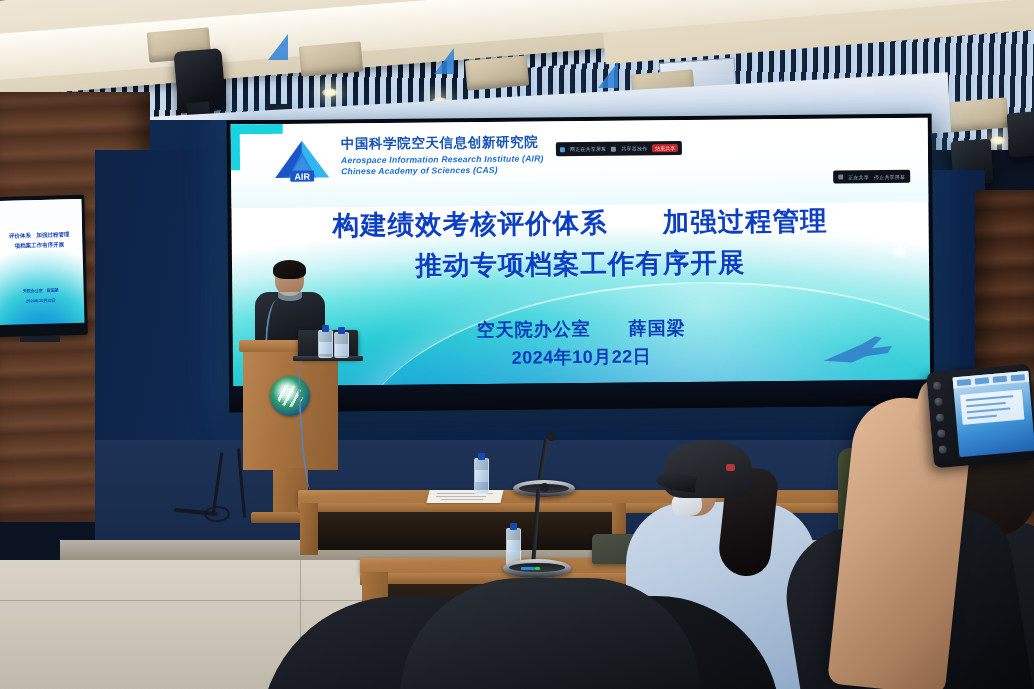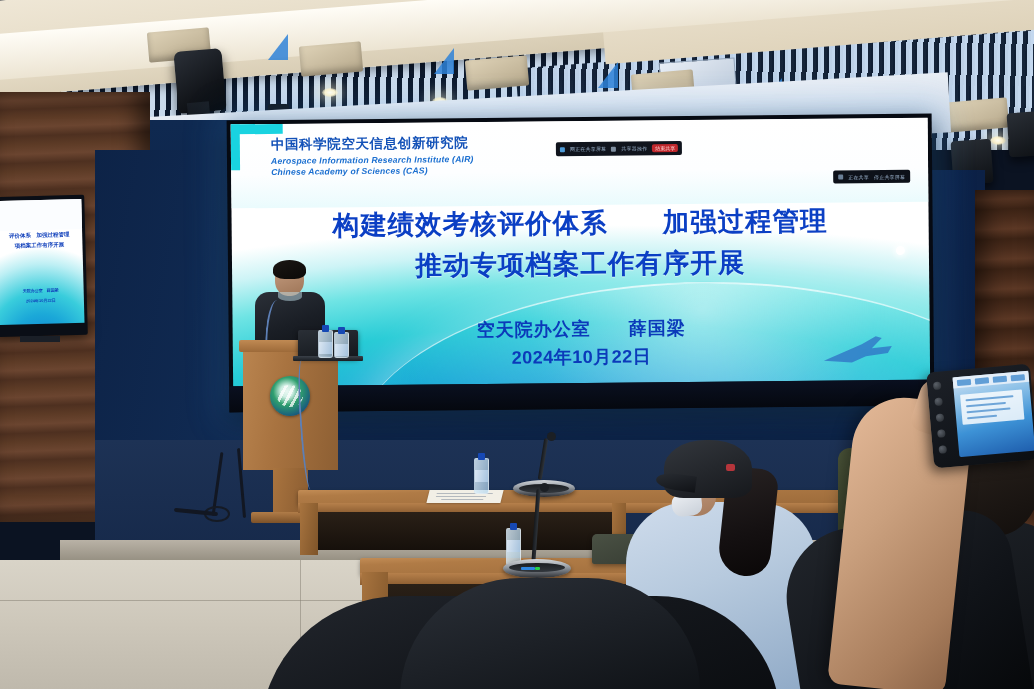--- a/index.html
+++ b/index.html
@@ -379,20 +379,29 @@
       <div class="globe">
         
       </div>
 
       <svg class="plane" viewBox="0 0 72 30">
         <path d="M2 26 L40 10 L54 2 L60 4 L50 14 L70 12 L66 19 L44 22 L30 28 Z" fill="#2f6fc4" opacity="0.75"></path>
       </svg>
       <div class="scr-dot"></div>
 
       <div class="logo-row">
+        <div class="logo-mark">
+          <svg viewBox="0 0 62 48" width="62" height="48">
+            <path d="M31 3 L58 40 L44 40 L31 19 Z" fill="#31b6ef"></path>
+            <path d="M31 3 L4 40 L18 40 L31 19 Z" fill="#1a56c8"></path>
+            <path d="M31 14 L45 40 L17 40 Z" fill="#2a7fe0" opacity="0.9"></path>
+            <rect x="19" y="33" width="24" height="11" rx="1.5" fill="#1a56c8"></rect>
+            <text x="31" y="42" font-size="9" font-weight="bold" fill="#ffffff" text-anchor="middle" font-family="Liberation Sans, sans-serif">AIR</text>
+          </svg>
+        </div>
         <div>
           <div class="org-cn">中国科学院空天信息创新研究院</div>
           <div class="org-en" style="margin-top:3px;">Aerospace Information Research Institute (AIR)</div>
           <div class="org-en">Chinese Academy of Sciences (CAS)</div>
         </div>
       </div>
 
       <div class="share-bar">
         <span class="sb-ic"></span>
         <span class="sb-txt">网正在共享屏幕</span>

